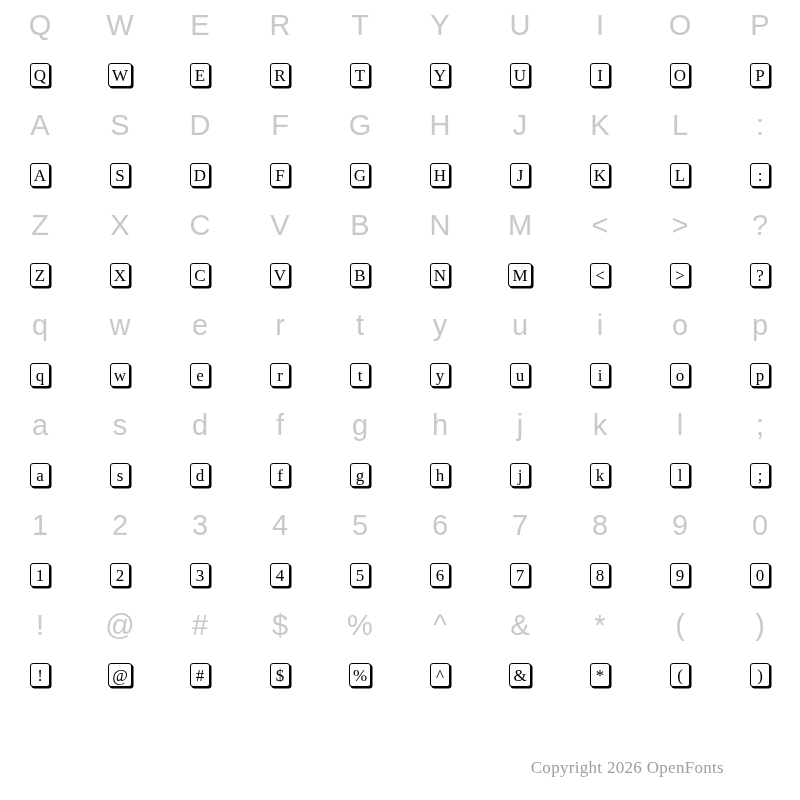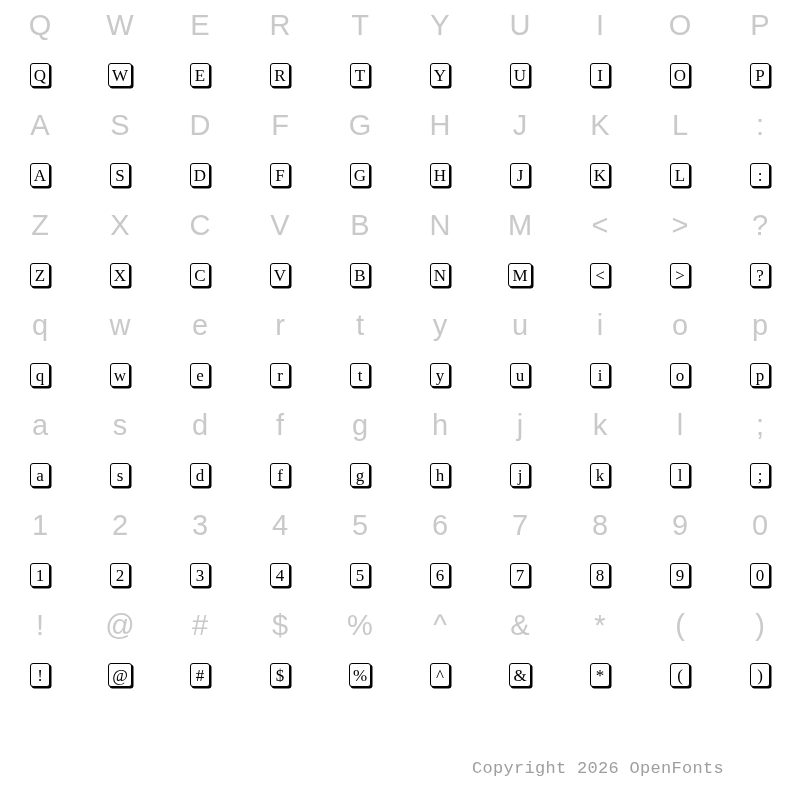--- a/index.html
+++ b/index.html
@@ -66,21 +66,21 @@
   }
   #footer {
     position: absolute;
     left: 0;
     right: 0;
     bottom: 22px;
     text-align: right;
     padding-right: 76px;
     color: #9e9e9e;
     font-size: 17px;
-    font-family: Liberation Mono, monospace;
+    font-family: Liberation Serif, serif;
     letter-spacing: 0.3px;
   }
 </style>
 </head>
 <body>
 
 <div id="specimen">
     <div class="row row-ref">
       <div class="cell">Q</div>
       <div class="cell">W</div>

